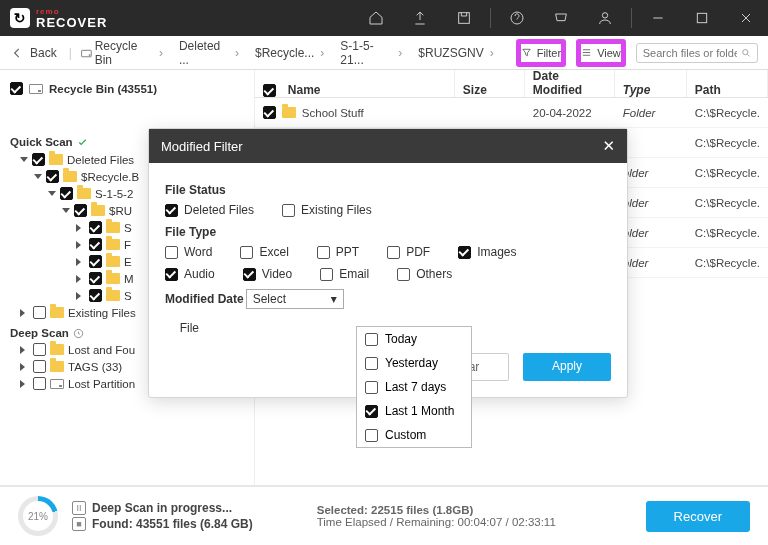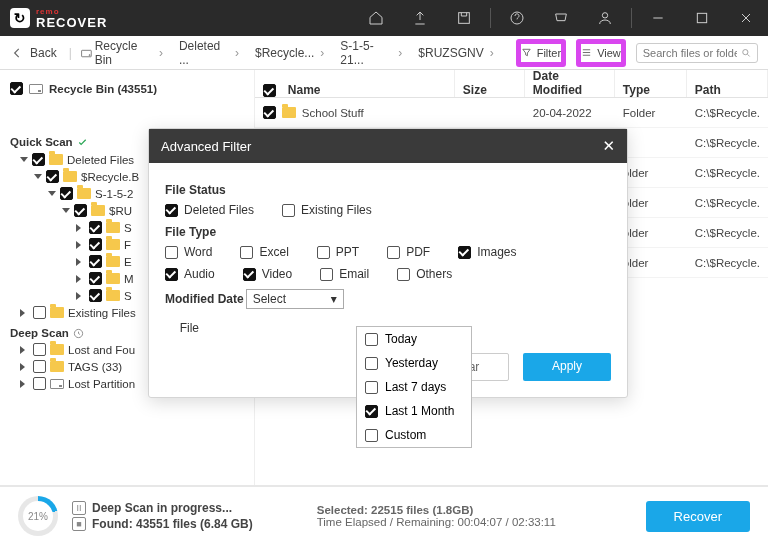--- a/index.html
+++ b/index.html
@@ -40,21 +40,21 @@
 .indent-1 { padding-left: 14px; } .indent-2 { padding-left: 28px; } .indent-3 { padding-left: 42px; }
 .indent-4 { padding-left: 56px; } .indent-5 { padding-left: 70px; }
 .quick { display: flex; align-items: center; gap: 4px; padding: 3px 4px 3px 4px; margin-top: 32px; }
 .quick svg { width: 11px; height: 11px; stroke: #2aa655; fill: none; stroke-width: 2.6; }
 .deep { display: flex; align-items: center; gap: 4px; padding: 6px 4px 2px 4px; }
 .deep svg { width: 11px; height: 11px; stroke: #888; fill: none; stroke-width: 2; }
 
 .filearea { flex: 1; position: relative; font-size: 12px; }
 .table-head { display: flex; border-bottom: 1px solid #e2e2e2; height: 28px; align-items: center; color: #333; font-weight: 600; }
 .th { padding: 0 8px; border-right: 1px solid #eee; height: 100%; display: flex; align-items: flex-end; gap: 12px; }
-.col-name { width: 200px; } .col-size { width: 70px; } .col-date { width: 90px; } .col-type { width: 72px; } .col-path { flex: 1; }
+.col-name { width: 200px; } .col-size { width: 70px; } .col-date { width: 90px; } .col-type { width: 72px; font-style: italic; } .col-path { flex: 1; }
 .row { display: flex; align-items: center; height: 30px; border-bottom: 1px solid #f3f3f3; font-size: 11.5px; color: #444; }
 .td { padding: 0 8px; display: flex; align-items: center; gap: 6px; }
 
 .footer { position: absolute; bottom: 0; left: 0; right: 0; height: 60px; border-top: 2px solid #e7e7e7; display: flex; align-items: center; padding: 0 18px; gap: 14px; background: #fff; }
 .ring { width: 40px; height: 40px; border-radius: 50%; background: conic-gradient(#1aa7e8 0 75deg, #e7e7e7 75deg 360deg); display: flex; align-items: center; justify-content: center; position: relative; }
 .ring::after { content: ""; width: 30px; height: 30px; background: #fff; border-radius: 50%; position: absolute; }
 .ring span { position: relative; z-index: 2; font-size: 10px; color: #888; }
 .footer-mid { display: flex; flex-direction: column; font-size: 12px; color: #444; gap: 2px; }
 .footer-mid .r1 { display: flex; align-items: center; gap: 6px; }
 .footer-cols { margin-left: 50px; display: flex; flex-direction: column; font-size: 11.5px; color: #666; }
@@ -376,21 +376,21 @@
   <div class="td col-date"></div>
   <div class="td col-type">older</div>
   <div class="td col-path">C:\$Recycle.</div>
         </div>
       </div>
   </div>
 </div>
 
 <div class="modal">
   <div class="modal-title">
-    <span>Advanced Filter</span>
+    <span>Modified Filter</span>
     <span class="x">✕</span>
   </div>
   <div class="modal-body">
     <div class="msec">File Status</div>
     <div class="opts">
       <div class="opt">
           <span class="cb checked"></span>
           <span>Deleted Files</span>
         </div>
       <div class="opt">

